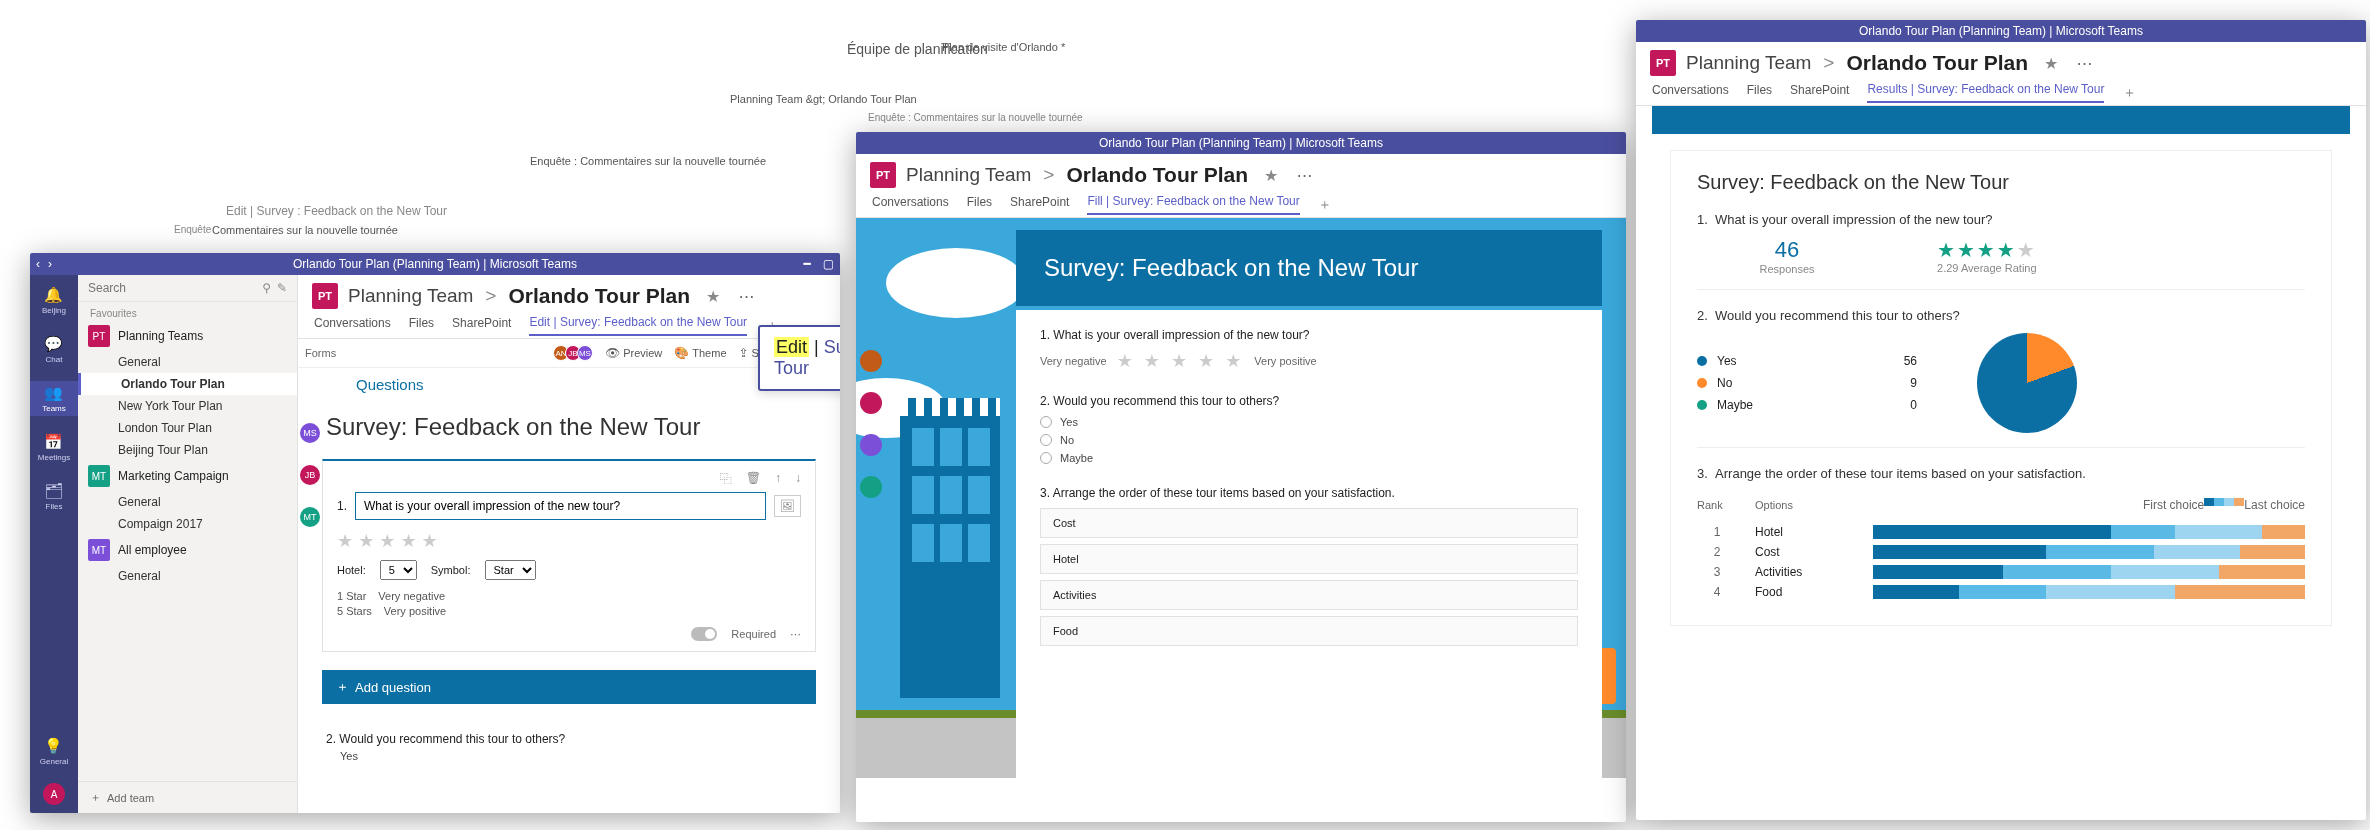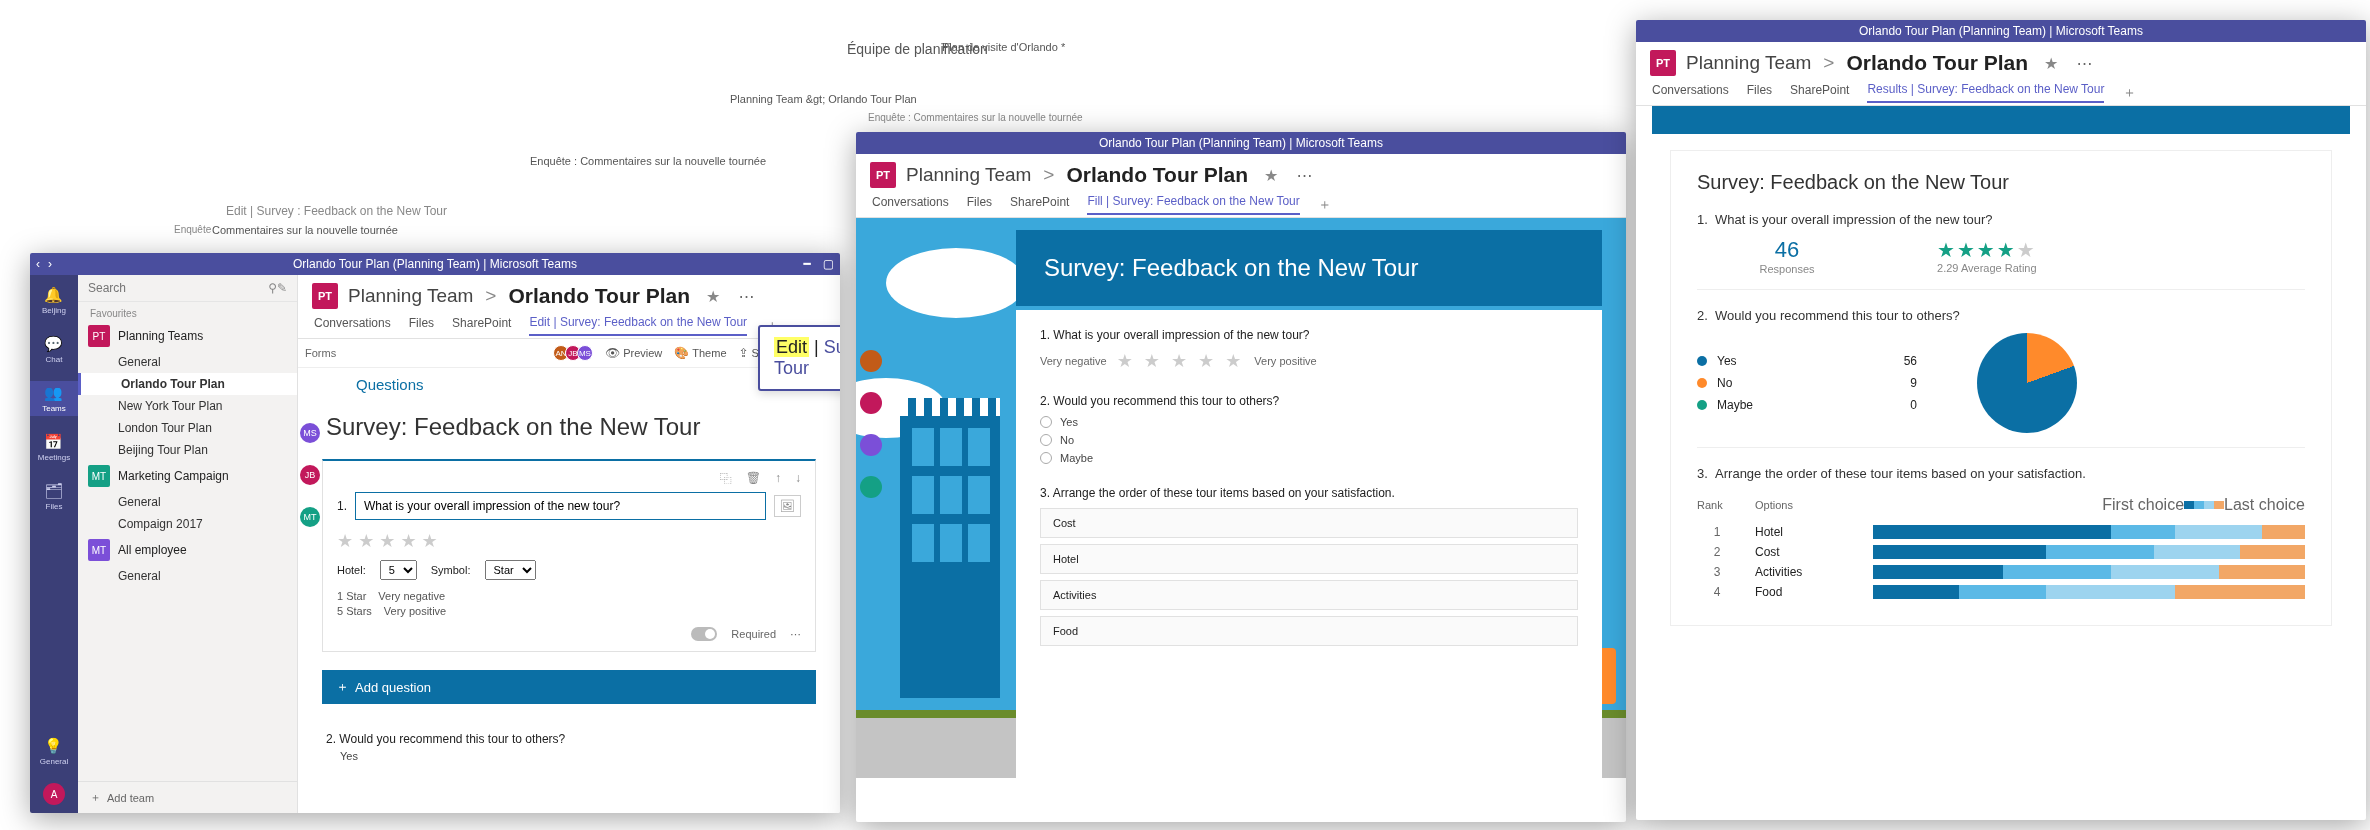--- a/index.html
+++ b/index.html
@@ -32,21 +32,21 @@
   .win1 { left: 30px; top: 253px; width: 810px; height: 560px; }
   .win1 .body { display: flex; height: calc(100% - 22px); }
   .win1 .rail { width: 48px; background: #3b3f77; display: flex; flex-direction: column; align-items: center; padding-top: 8px; gap: 14px; color: #cfd1f0; font-size: 8px; }
   .win1 .rail .ritem { display:flex; flex-direction:column; align-items:center; gap:2px; cursor:pointer; padding:3px 0; width:100%; }
   .win1 .rail .ritem.active { background:#4a4e9e; color:#fff; }
   .win1 .rail .ritem .glyph { font-size:15px; }
   .win1 .rail .spacer { flex:1; }
   .win1 .rail .avatar-me { width:22px; height:22px; border-radius:50%; background:#c2185b; color:#fff; display:flex;align-items:center;justify-content:center;font-size:10px; margin-bottom:8px; }
 
   .win1 .sidebar { width: 220px; background:#f3f2f1; border-right:1px solid #e1e1e1; display:flex; flex-direction:column; }
-  .win1 .sidebar .search { display:flex; align-items:center; padding:6px 10px; border-bottom:1px solid #e5e5e5; }
+  .win1 .sidebar .search { display:flex; align-items:center; padding:6px 10px; gap:6px; border-bottom:1px solid #e5e5e5; }
   .win1 .sidebar .search input { flex:1; border:none; background:transparent; font-size:12px; outline:none; }
   .win1 .sidebar .fav { font-size:10px; color:#888; padding:6px 12px 2px; }
   .win1 .sidebar .group { display:flex; align-items:center; gap:8px; padding:4px 10px; cursor:pointer; }
   .win1 .sidebar .group .badge { width:22px; height:22px; border-radius:2px; color:#fff; display:flex;align-items:center;justify-content:center;font-size:10px; }
   .win1 .sidebar .ch { padding:4px 10px 4px 40px; font-size:12px; color:#333; cursor:pointer; }
   .win1 .sidebar .ch.sel { background:#fff; border-left:3px solid #5b5fc7; font-weight:600; }
   .win1 .sidebar .addteam { margin-top:auto; padding:8px 12px; font-size:11px; color:#666; display:flex; align-items:center; gap:6px; cursor:pointer; border-top:1px solid #e1e1e1; }
 
   .win1 .main { flex:1; display:flex; flex-direction:column; position:relative; background:#fff; }
   .win1 .forms-row { display:flex; align-items:center; justify-content:space-between; padding:6px 7px; font-size:11px; color:#666; border-bottom:1px solid #eee; }
@@ -123,21 +123,21 @@
   .win3 .legend .dot { width:10px; height:10px; border-radius:50%; }
   .win3 .legend .lab { flex:1; }
   .win3 .pie { width:100px; height:100px; border-radius:50%; background:conic-gradient(#ff8a2b 0deg 70deg, #0b6fa4 70deg 360deg); }
   .win3 .rank-head { display:flex; font-size:11px; color:#666; gap:18px; margin:8px 0; }
   .win3 .rank-head .c1 { width:40px; } .win3 .rank-head .c2 { width:100px; }
   .win3 .rank-row { display:flex; align-items:center; gap:18px; font-size:12px; margin:6px 0; }
   .win3 .rank-row .c1 { width:40px; text-align:center; color:#666; }
   .win3 .rank-row .c2 { width:100px; }
   .win3 .bar { flex:1; height:14px; display:flex; }
   .win3 .seg { height:100%; }
-  .win3 .leg-key { display:flex; align-items:center; font-size:16px; color:#666; }
+  .win3 .leg-key { display:flex; font-size:12px; color:#666; }
   .win3 .leg-key .sw { width:10px; height:8px; }
   .win3 hr { border:none; border-top:1px solid #eee; margin:14px 0; }
 </style>
 </head>
 <body>
 
 <div class="floating" style="left:847px;top:41px;font-size:14px;">Équipe de planification</div>
 <div class="floating" style="left:942px;top:41px;">Plan de visite d'Orlando *</div>
 <div class="floating" style="left:730px;top:93px;">Planning Team &amp;gt; Orlando Tour Plan</div>
 <div class="floating dim" style="left:868px;top:112px;font-size:10px;">Enquête : Commentaires sur la nouvelle tournée</div>

